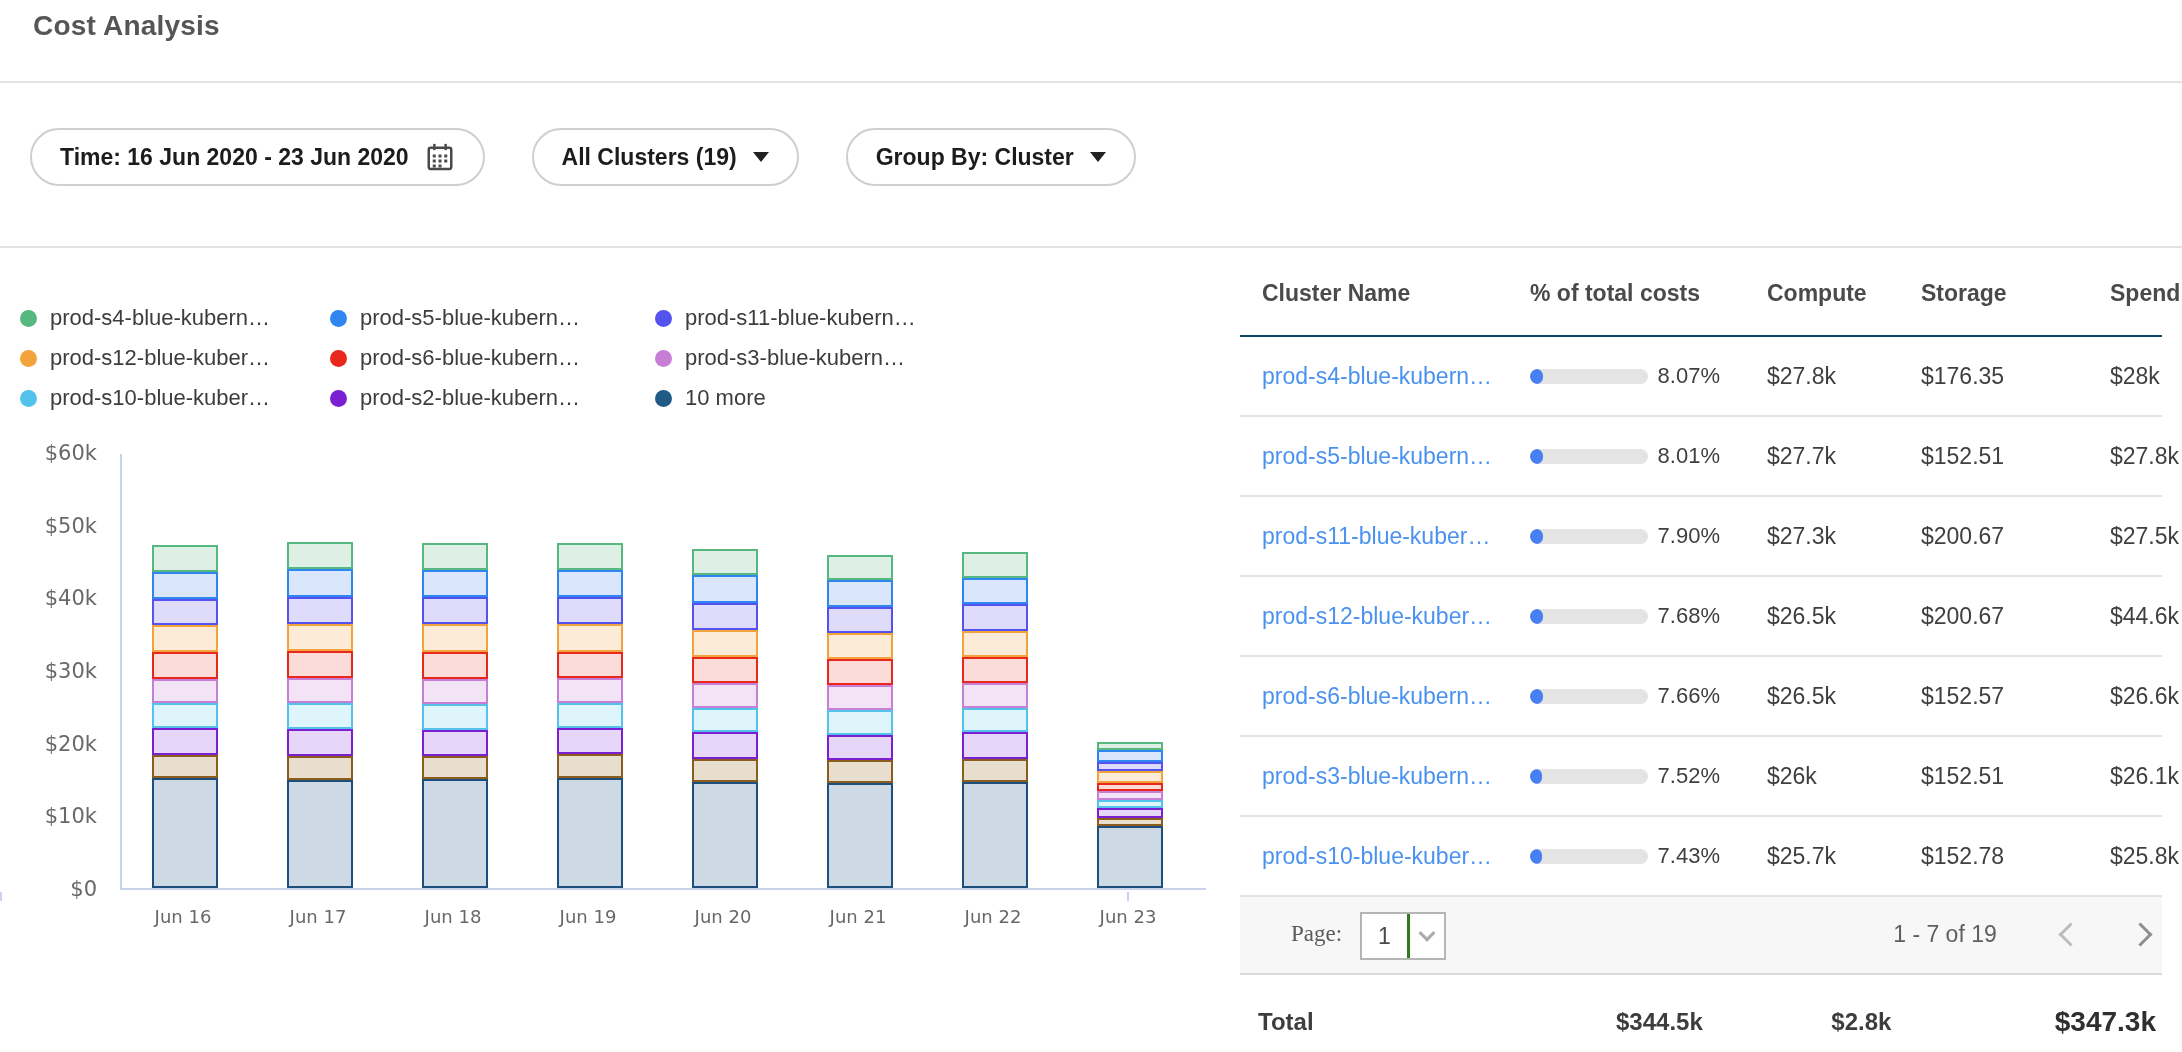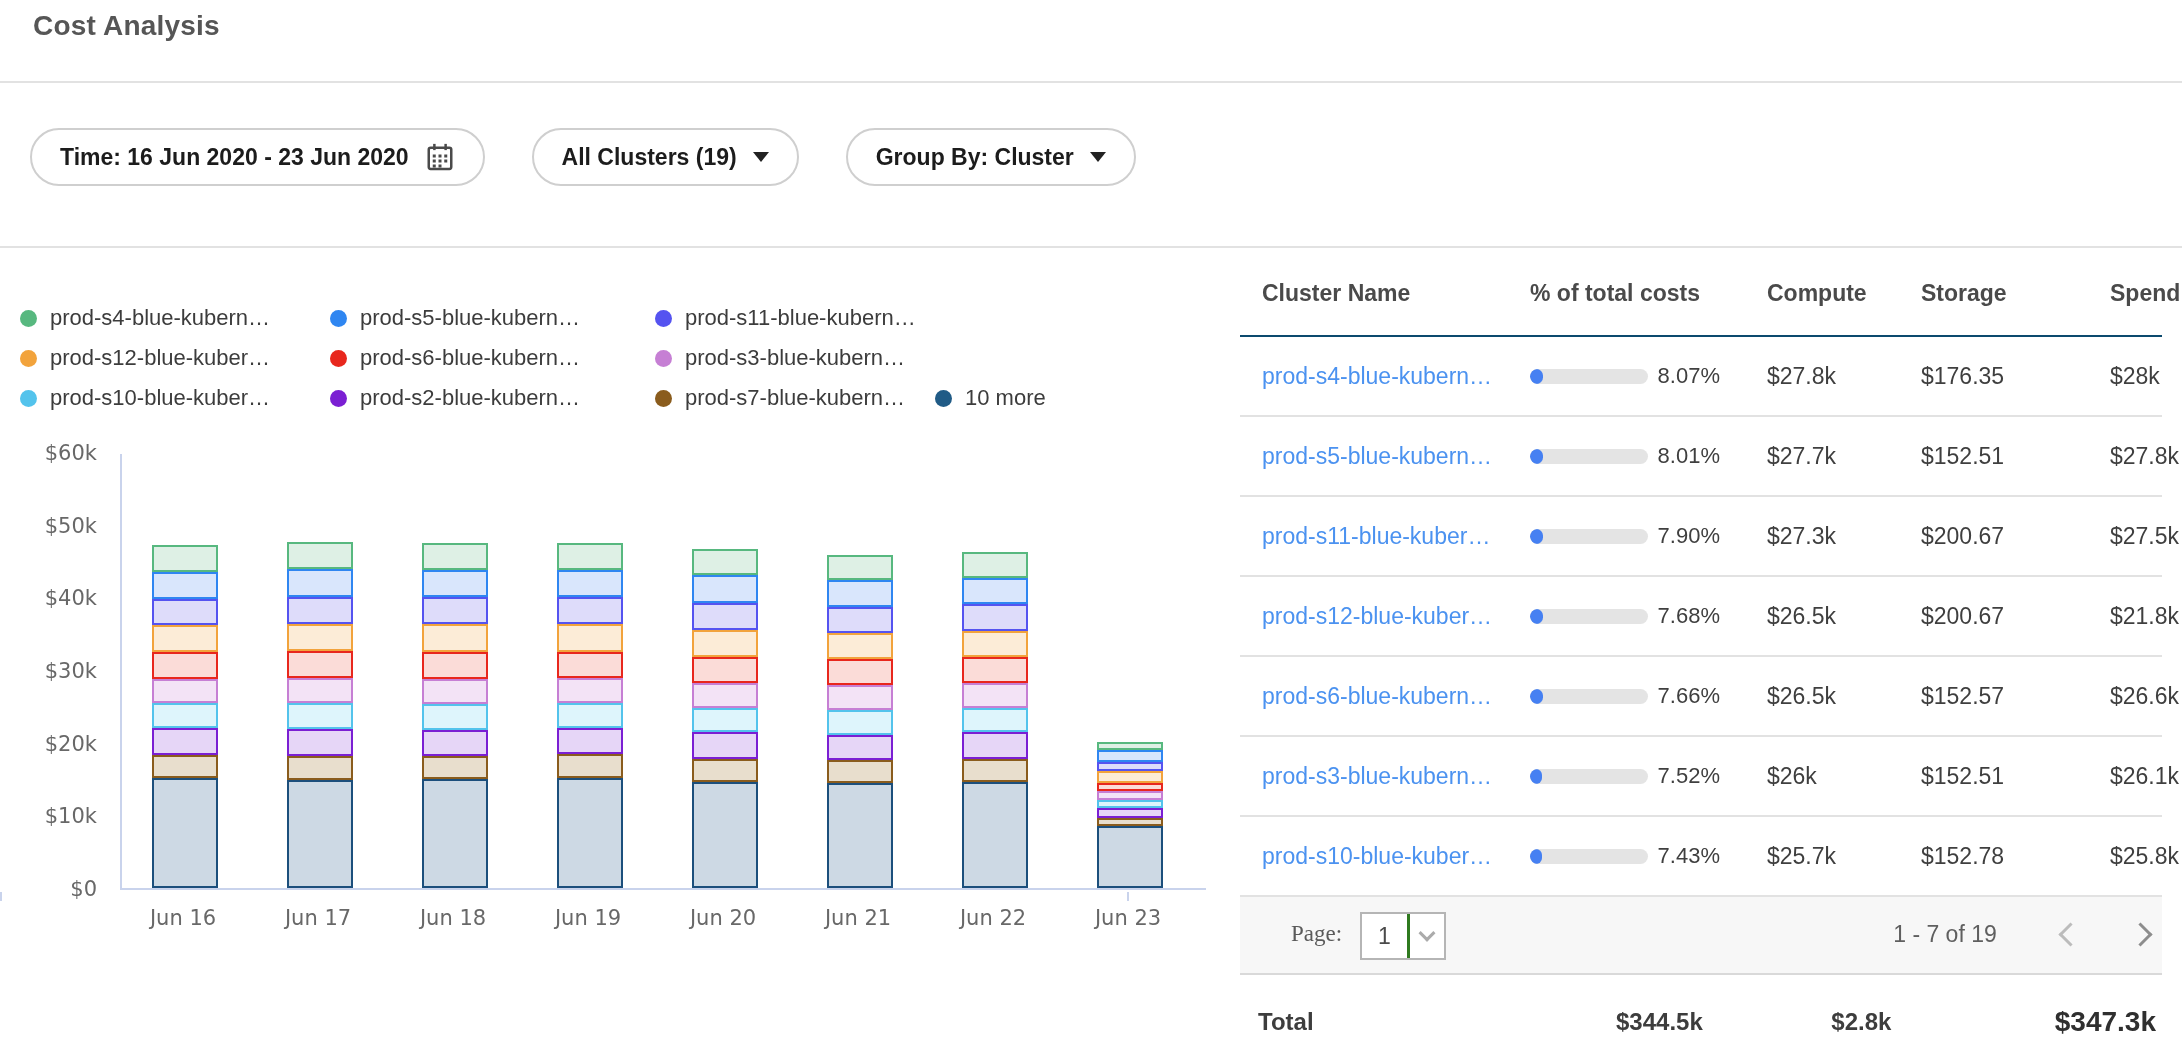--- a/index.html
+++ b/index.html
@@ -39,21 +39,21 @@
   #ylabels .yl:nth-child(7){top:877px}
   #plot { left:120px; top:454px; width:1086px; height:436px;
           border-left:2px solid #c9d3ec; border-bottom:2px solid #c9d3ec; }
   .bar { position:absolute; bottom:0; width:66px; display:flex; flex-direction:column-reverse; }
   .seg { width:100%; border:2.5px solid; }
   .xtick { position:absolute; top:892px; width:2px; height:9px; background:#c9d3ec; }
   .xtick:nth-of-type(1){left:182px}.xtick:nth-of-type(2){left:317px}.xtick:nth-of-type(3){left:452px}
   .xtick:nth-of-type(4){left:587px}.xtick:nth-of-type(5){left:722px}.xtick:nth-of-type(6){left:857px}
   .xtick:nth-of-type(7){left:992px}.xtick:nth-of-type(8){left:1127px}
   #xlabels .xl { position:absolute; top:906px; width:120px; text-align:center;
-                 font-family:"DejaVu Sans", sans-serif; font-size:21px; color:#686868; }
+                 font-family:"DejaVu Sans", sans-serif; font-size:18px; color:#686868; }
   #xlabels .xl:nth-child(1){left:123px}#xlabels .xl:nth-child(2){left:258px}#xlabels .xl:nth-child(3){left:393px}
   #xlabels .xl:nth-child(4){left:528px}#xlabels .xl:nth-child(5){left:663px}#xlabels .xl:nth-child(6){left:798px}
   #xlabels .xl:nth-child(7){left:933px}#xlabels .xl:nth-child(8){left:1068px}
 
   
   #table { left:1240px; top:252px; width:922px; }
   .t-grid { display:grid; grid-template-columns:268px 190px 201px 189px auto; align-items:center;
             padding:0 24px 0 22px; }
   #t-header { height:85px; border-bottom:2px solid #0c4a6e; font-size:23px; font-weight:700; color:#4a4a4a; }
   .t-row { height:80px; border-bottom:2px solid #e2e2e2; font-size:23px; color:#3f3f3f; }
@@ -150,24 +150,20 @@
     </div>
   <div class="legend-item">
       <span class="dot" style="background: rgb(83, 195, 236);"></span>
       <span class="legend-label">prod-s10-blue-kuber…</span>
     </div>
   <div class="legend-item">
       <span class="dot" style="background: rgb(123, 31, 211);"></span>
       <span class="legend-label">prod-s2-blue-kubern…</span>
     </div>
   <div class="legend-item">
-      <span class="dot" style="background: rgb(138, 92, 29);"></span>
-      <span class="legend-label">prod-s7-blue-kubern…</span>
-    </div>
-  <div class="legend-item">
       <span class="dot" style="background: rgb(32, 91, 134);"></span>
       <span class="legend-label">10 more</span>
     </div>
 </div>
 
 <div id="ylabels">
   <div class="yl">$60k</div>
   <div class="yl">$50k</div>
   <div class="yl">$40k</div>
   <div class="yl">$30k</div>
@@ -341,21 +337,21 @@
   <div class="t-grid t-row">
     <a class="t-name">prod-s12-blue-kuber…</a>
     <div class="t-pct">
         <span class="pbar">
           <span class="pfill" style="width: 10.8%;"></span>
         </span>
         <span class="pct-text">7.68%</span>
       </div>
     <div class="c-compute">$26.5k</div>
     <div>$200.67</div>
-    <div class="c-spend">$21.8k</div>
+    <div class="c-spend">$44.6k</div>
   </div>
   <div class="t-grid t-row">
     <a class="t-name">prod-s6-blue-kubern…</a>
     <div class="t-pct">
         <span class="pbar">
           <span class="pfill" style="width: 10.7%;"></span>
         </span>
         <span class="pct-text">7.66%</span>
       </div>
     <div class="c-compute">$26.5k</div>

